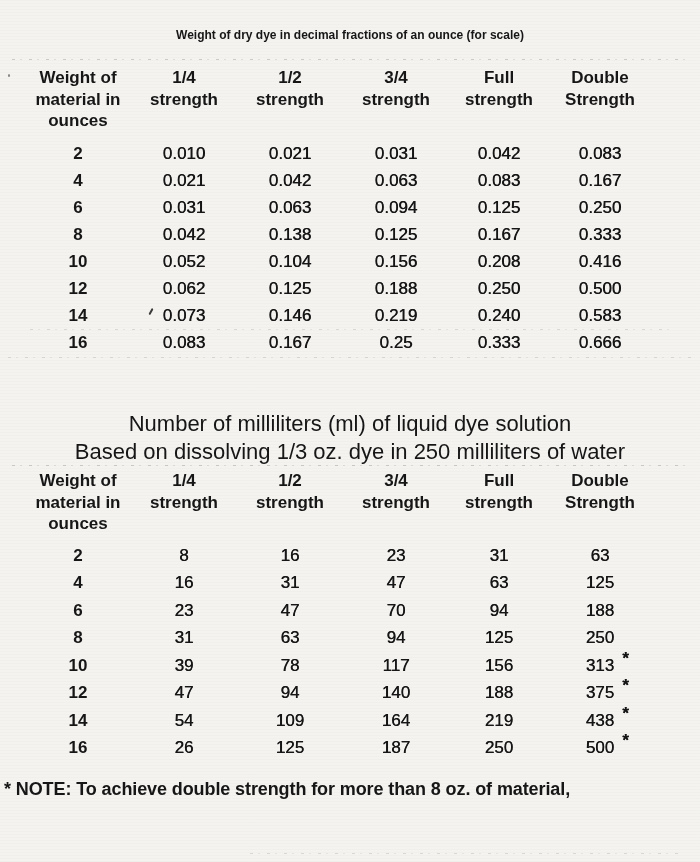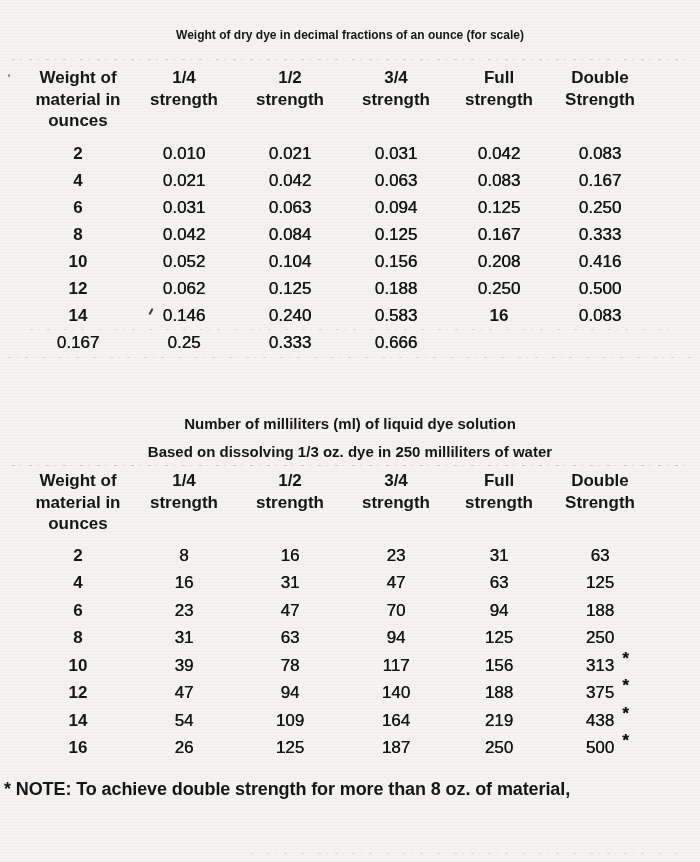--- a/index.html
+++ b/index.html
@@ -9,21 +9,21 @@
     background:#f4f3f0;
     background-image: repeating-linear-gradient(0deg, rgba(0,0,0,0.015) 0 1px, transparent 1px 3px);
     font-family:"Liberation Sans","DejaVu Sans",sans-serif;
     color:#161616; overflow:hidden;
   }
   .title {
     position:absolute; left:0; width:700px; text-align:center;
     font-weight:700; font-size:12px; line-height:22px;
   }
   .subtitle-block { position:absolute; left:0; width:700px; text-align:center; }
-  .subtitle-block div { font-weight:700; font-size:15px; line-height:28px; }
+  .subtitle-block div { font-weight:400; font-size:22px; line-height:28px; }
   .grid {
     position:absolute; left:24px;
     display:grid; grid-template-columns:108px 104px 108px 104px 102px 100px;
   }
   .hdr .cell { text-align:center; font-weight:700; font-size:17px; line-height:21.5px; }
   .rows1 { grid-auto-rows:27px; }
   .rows2 { grid-auto-rows:27.5px; }
   .cell { display:flex; align-items:center; justify-content:center; }
   .hdr .cell { display:block; }
   .oz { font-weight:700; font-size:17px; }
@@ -99,41 +99,43 @@
 
     <div class="cell oz">6</div>
     <div class="cell val">0.031</div>
     <div class="cell val">0.063</div>
     <div class="cell val">0.094</div>
     <div class="cell val">0.125</div>
     <div class="cell val">0.250</div>
 
     <div class="cell oz">8</div>
     <div class="cell val">0.042</div>
-    <div class="cell val">0.084</div>
+    <div class="cell val">0.138</div>
     <div class="cell val">0.125</div>
     <div class="cell val">0.167</div>
     <div class="cell val">0.333</div>
 
     <div class="cell oz">10</div>
     <div class="cell val">0.052</div>
     <div class="cell val">0.104</div>
     <div class="cell val">0.156</div>
     <div class="cell val">0.208</div>
     <div class="cell val">0.416</div>
 
     <div class="cell oz">12</div>
     <div class="cell val">0.062</div>
     <div class="cell val">0.125</div>
     <div class="cell val">0.188</div>
     <div class="cell val">0.250</div>
     <div class="cell val">0.500</div>
 
     <div class="cell oz">14</div>
+    <div class="cell val">0.073</div>
     <div class="cell val">0.146</div>
+    <div class="cell val">0.219</div>
     <div class="cell val">0.240</div>
     <div class="cell val">0.583</div>
 
     <div class="cell oz">16</div>
     <div class="cell val">0.083</div>
     <div class="cell val">0.167</div>
     <div class="cell val">0.25</div>
     <div class="cell val">0.333</div>
     <div class="cell val">0.666</div>
   </div>

